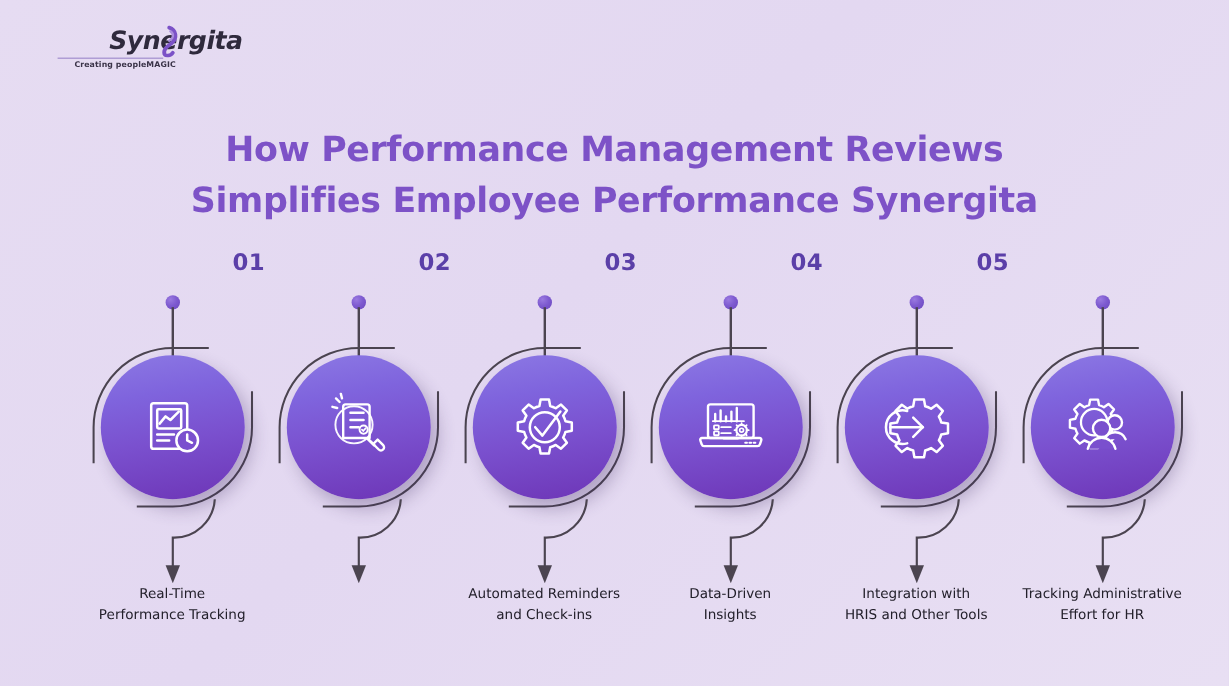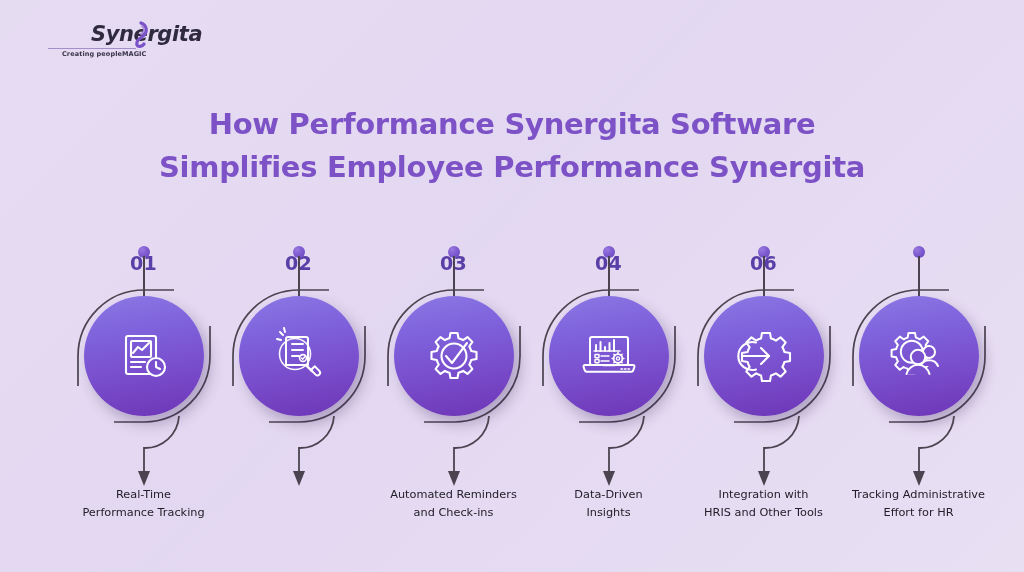--- a/index.html
+++ b/index.html
@@ -99,27 +99,26 @@
     top: 0;
     width: 155px;
     height: 340px;
   }
 
   .step-num {
     position: absolute;
     top: 10px;
     left: 0;
     width: 155px;
-    text-align: center;
+    text-align: right;
     font-family: "DejaVu Sans", sans-serif;
     font-size: 19px;
     font-weight: 700;
     color: #5b3fa8;
     letter-spacing: .4px;
-    margin-top: 44px;
   }
 
   .dot {
     position: absolute;
     top: 48px;
     left: 71.5px;
     width: 12px;
     height: 12px;
     border-radius: 50%;
     background: radial-gradient(circle at 34% 30%, #9a79e0 0%, #7e5bd0 45%, #6a45bf 100%);
@@ -197,21 +196,21 @@
       <svg width="20" height="28" viewBox="0 0 20 28">
         <path d="M11 3 C17 5, 18 12, 13 16 C9 19, 6 21, 7 25 C8 27, 12 27, 14 24" fill="none" stroke="#7b52c7" stroke-width="3.2" stroke-linecap="round"></path>
         <path d="M12 6 C15 8, 15 12, 11 14" fill="none" stroke="#a98ddb" stroke-width="2" stroke-linecap="round"></path>
       </svg>
     </div>
     <div class="logo-rule"></div>
     <div class="logo-tag">Creating peopleMAGIC</div>
   </div>
 
   <h1 class="title">
-    <span class="title-line">How Performance Synergita Software</span>
+    <span class="title-line">How Performance Management Reviews</span>
     <span class="title-line">Simplifies Employee Performance Synergita</span>
   </h1>
 
   <div class="steps">
 
     <div class="step" style="left:66px;">
       <div class="step-num">01</div>
       <div class="dot"></div>
       <div class="connector-top"></div>
       <div class="circle-wrap">
@@ -334,21 +333,21 @@
         <path d="M113 2 A34 34 0 0 1 78 34 L78 60" fill="none" stroke="#4b4450" stroke-width="1.8"></path>
         <polygon points="78,72 72,57 84,57" fill="#4b4450"></polygon>
       </svg>
       <div class="caption">
         <span>Data-Driven</span><br>
         <span>Insights</span>
       </div>
     </div>
 
     <div class="step" style="left:686px;">
-      <div class="step-num">06</div>
+      <div class="step-num">05</div>
       <div class="dot"></div>
       <div class="connector-top"></div>
       <div class="circle-wrap">
         <svg class="arc-svg" viewBox="0 0 148 148">
           <path d="M8 104 L8 74 A66 66 0 0 1 74 8 L104 8" fill="none" stroke="#4b4450" stroke-width="1.7"></path>
           <path d="M140 44 L140 74 A66 66 0 0 1 74 140 L44 140" fill="none" stroke="#4b4450" stroke-width="1.7"></path>
         </svg>
         <div class="circle">
           <svg width="60" height="60" viewBox="0 0 60 60">
             <g fill="none" stroke="#ffffff" stroke-width="2.1" stroke-linecap="round" stroke-linejoin="round">

